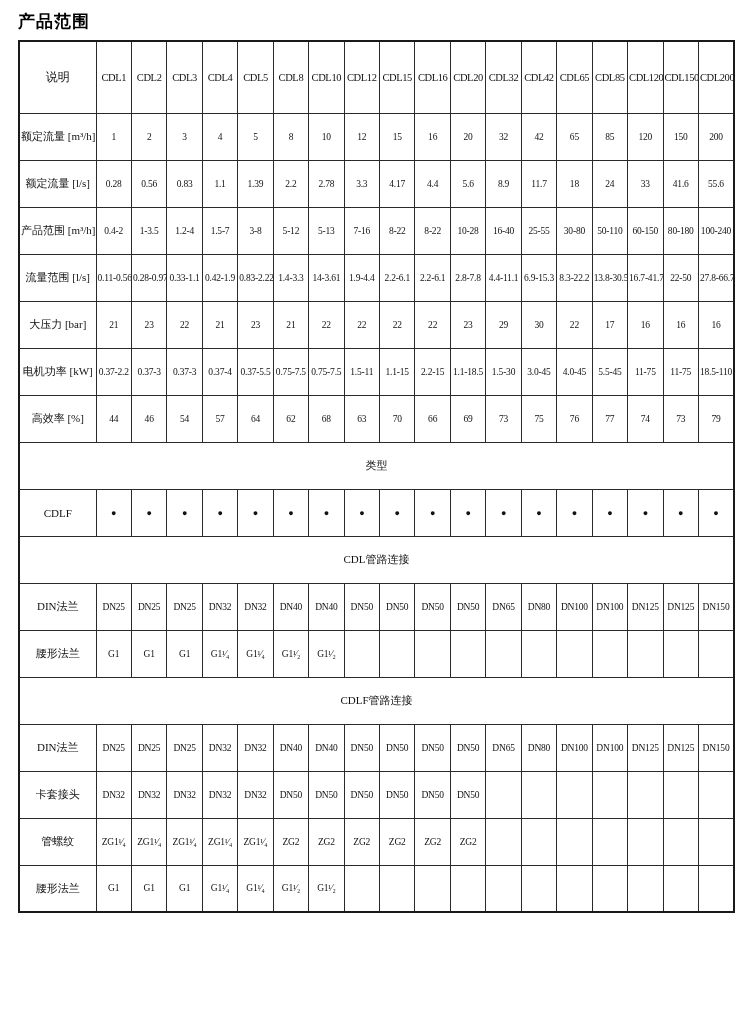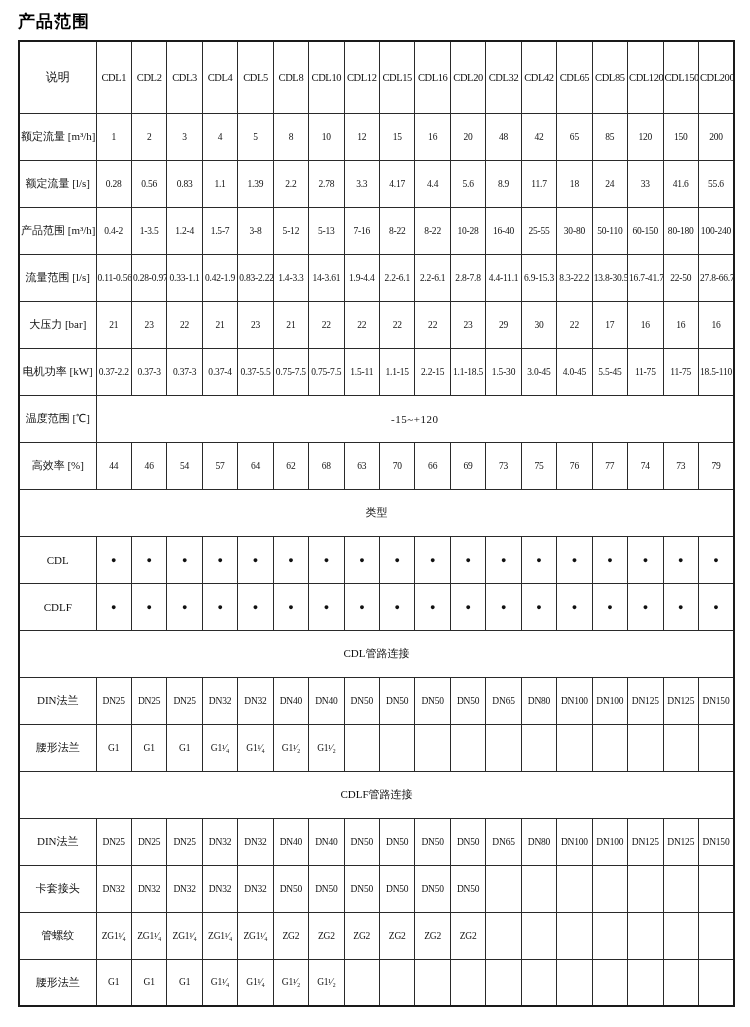--- a/index.html
+++ b/index.html
@@ -131,21 +131,21 @@
         <td class="cell">2</td>
         <td class="cell">3</td>
         <td class="cell">4</td>
         <td class="cell">5</td>
         <td class="cell">8</td>
         <td class="cell">10</td>
         <td class="cell">12</td>
         <td class="cell">15</td>
         <td class="cell">16</td>
         <td class="cell">20</td>
-        <td class="cell">48</td>
+        <td class="cell">32</td>
         <td class="cell">42</td>
         <td class="cell">65</td>
         <td class="cell">85</td>
         <td class="cell">120</td>
         <td class="cell">150</td>
         <td class="cell">200</td>
       </tr>
       <tr>
         <td class="label-cell">额定流量 [l/s]</td>
         <td class="cell">0.28</td>
@@ -245,24 +245,20 @@
         <td class="cell">1.1-18.5</td>
         <td class="cell">1.5-30</td>
         <td class="cell">3.0-45</td>
         <td class="cell">4.0-45</td>
         <td class="cell">5.5-45</td>
         <td class="cell">11-75</td>
         <td class="cell">11-75</td>
         <td class="cell">18.5-110</td>
       </tr>
       <tr>
-        <td class="label-cell">温度范围 [℃]</td>
-        <td colspan="18" class="merged-value">-15~+120</td>
-      </tr>
-      <tr>
         <td class="label-cell">高效率 [%]</td>
         <td class="cell">44</td>
         <td class="cell">46</td>
         <td class="cell">54</td>
         <td class="cell">57</td>
         <td class="cell">64</td>
         <td class="cell">62</td>
         <td class="cell">68</td>
         <td class="cell">63</td>
         <td class="cell">70</td>
@@ -273,41 +269,20 @@
         <td class="cell">76</td>
         <td class="cell">77</td>
         <td class="cell">74</td>
         <td class="cell">73</td>
         <td class="cell">79</td>
       </tr>
       <tr>
         <td colspan="19" class="section-cell">类型</td>
       </tr>
       <tr>
-        <td class="label-cell label-left">CDL</td>
-        <td class="cell dot-cell">●</td>
-        <td class="cell dot-cell">●</td>
-        <td class="cell dot-cell">●</td>
-        <td class="cell dot-cell">●</td>
-        <td class="cell dot-cell">●</td>
-        <td class="cell dot-cell">●</td>
-        <td class="cell dot-cell">●</td>
-        <td class="cell dot-cell">●</td>
-        <td class="cell dot-cell">●</td>
-        <td class="cell dot-cell">●</td>
-        <td class="cell dot-cell">●</td>
-        <td class="cell dot-cell">●</td>
-        <td class="cell dot-cell">●</td>
-        <td class="cell dot-cell">●</td>
-        <td class="cell dot-cell">●</td>
-        <td class="cell dot-cell">●</td>
-        <td class="cell dot-cell">●</td>
-        <td class="cell dot-cell">●</td>
-      </tr>
-      <tr>
         <td class="label-cell label-left">CDLF</td>
         <td class="cell dot-cell">●</td>
         <td class="cell dot-cell">●</td>
         <td class="cell dot-cell">●</td>
         <td class="cell dot-cell">●</td>
         <td class="cell dot-cell">●</td>
         <td class="cell dot-cell">●</td>
         <td class="cell dot-cell">●</td>
         <td class="cell dot-cell">●</td>
         <td class="cell dot-cell">●</td>

